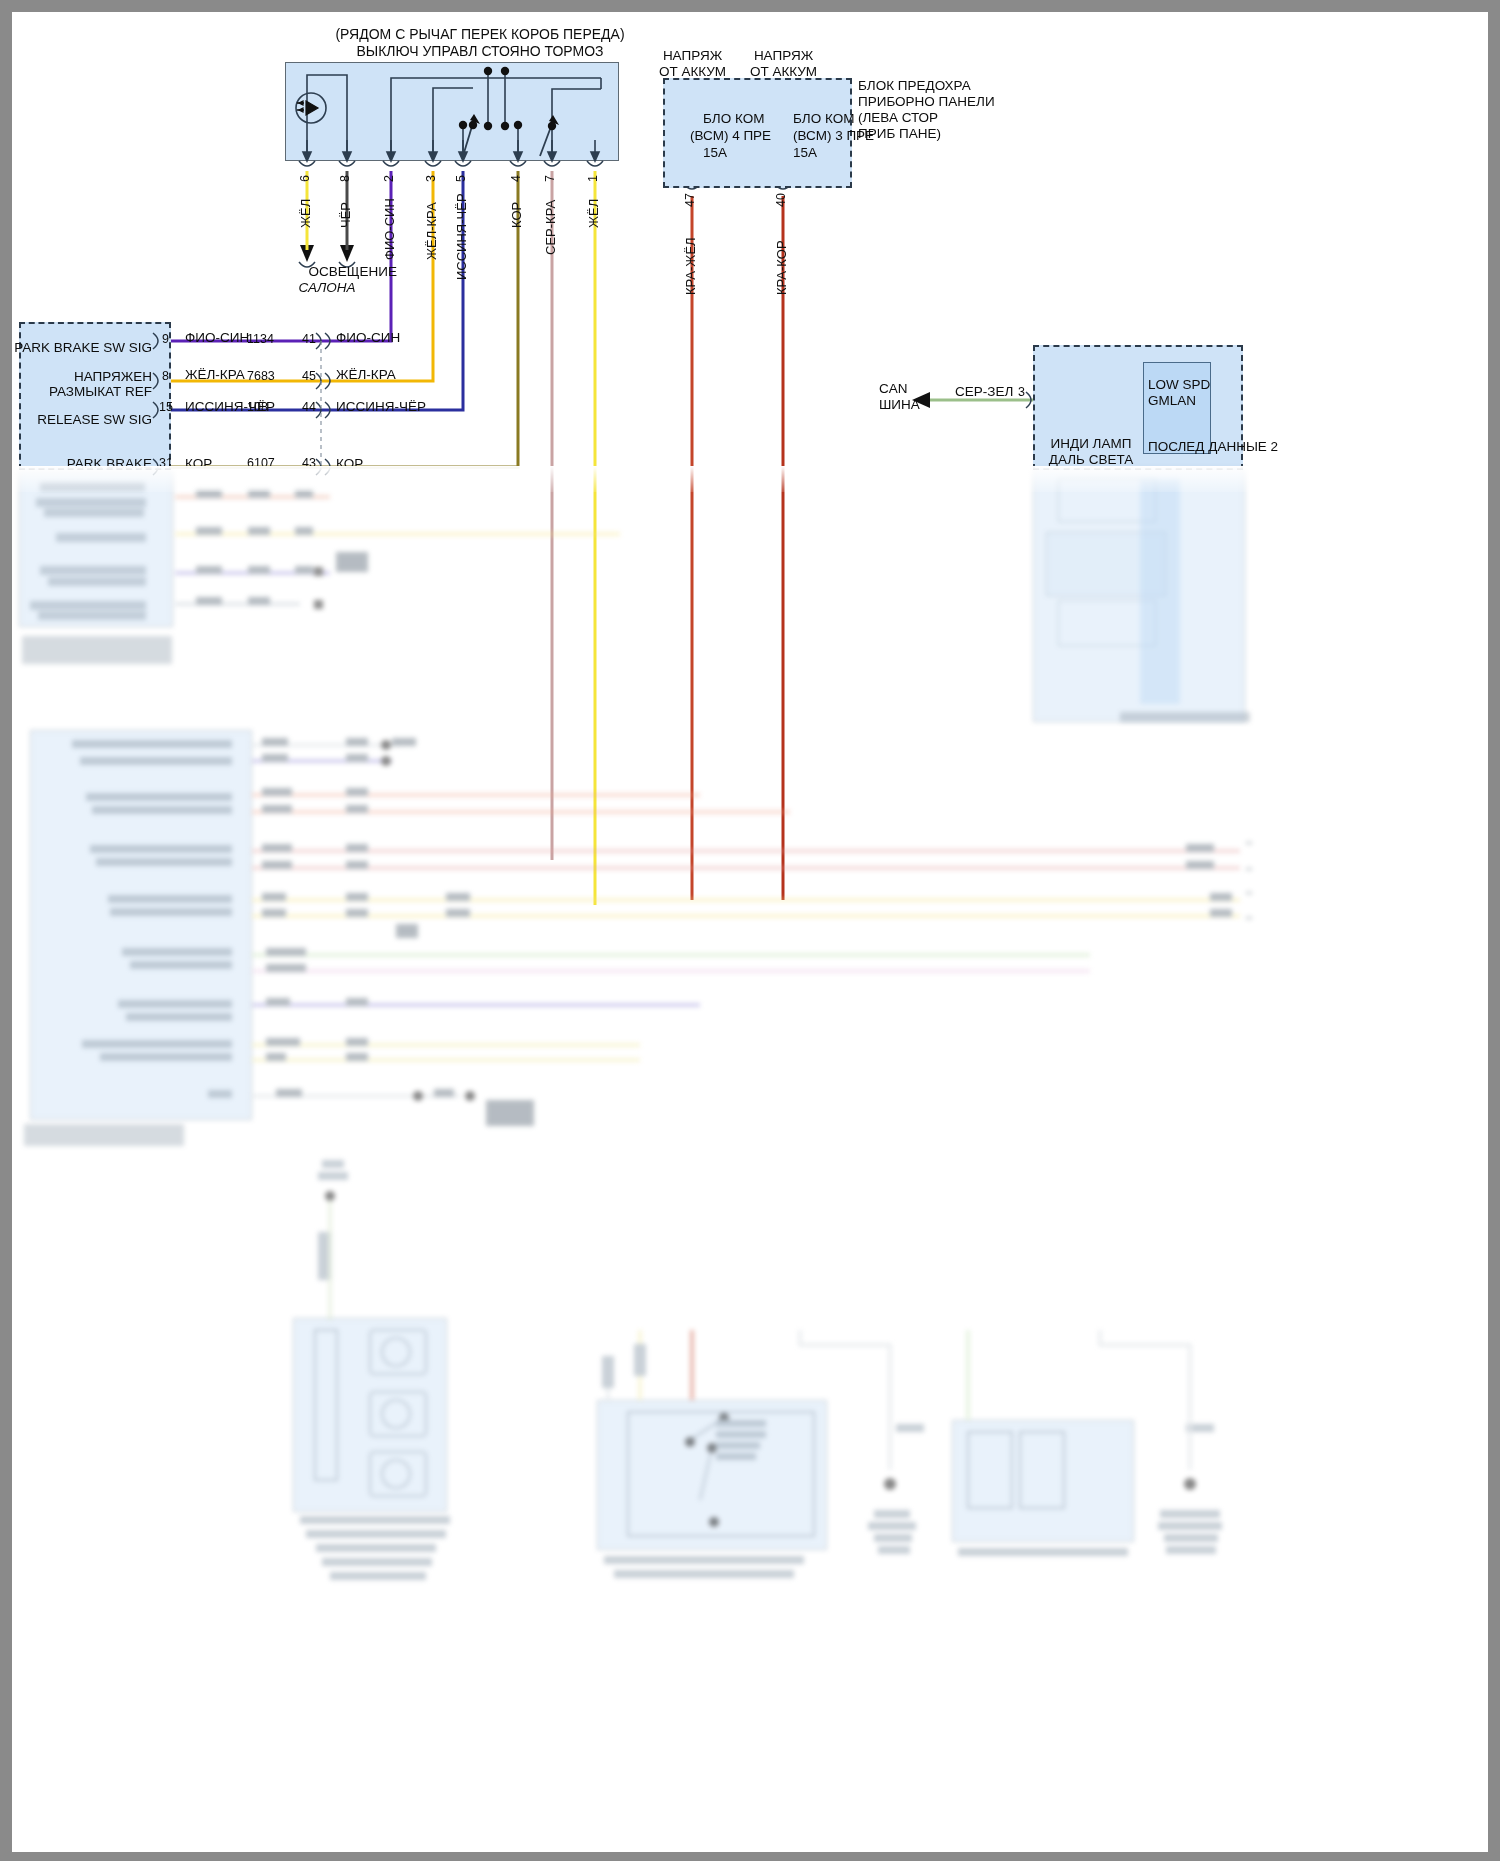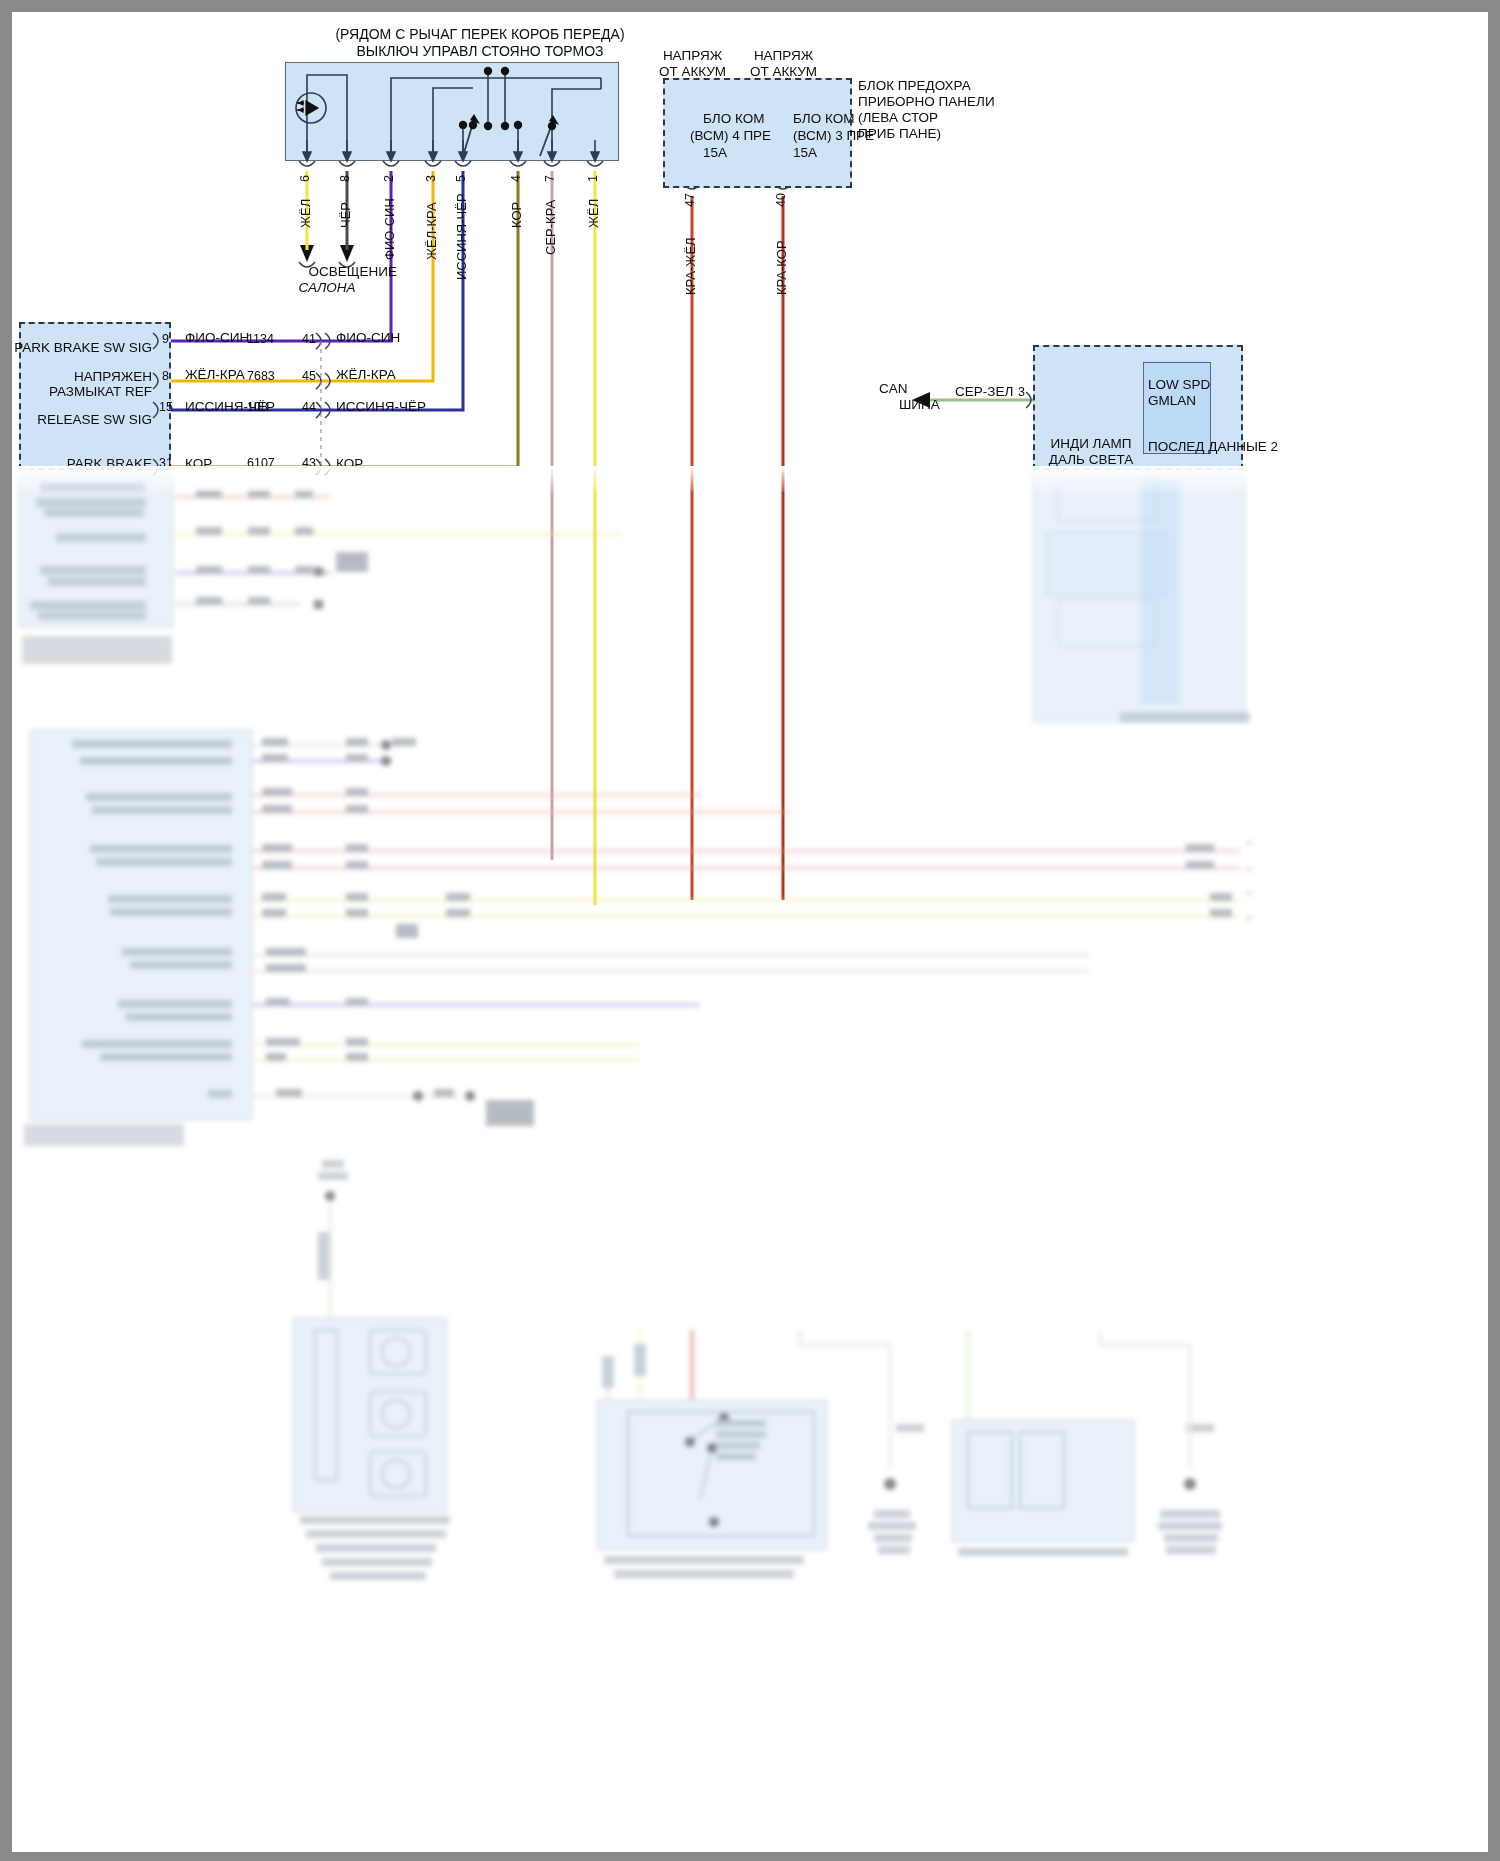--- a/index.html
+++ b/index.html
@@ -276,21 +276,21 @@
       <path d="M316 402 q10 8 0 16"></path>
         <path d="M325 402 q10 8 0 16"></path>
       <path d="M316 459 q10 8 0 16"></path>
         <path d="M325 459 q10 8 0 16"></path>
 
       <path d="M321 341 L321 470" stroke="#8a96a3" stroke-width="1.2" stroke-dasharray="4 4"></path>
     </g>
   </svg>
 
   <div class="lbl" style="left:879px;top:381px;">CAN</div>
-  <div class="lbl" style="left:879px;top:397px;margin-left:20px;">ШИНА</div>
+  <div class="lbl" style="left:879px;top:397px;">ШИНА</div>
   <div class="lbl" style="left:955px;top:384px;">СЕР-ЗЕЛ</div>
   <div class="lbl" style="left:1018px;top:385px;font-size:12.5px;">3</div>
 
   <div class="box-dash" style="left:1033px;top:345px;width:210px;height:125px;"></div>
   <div class="box-solid-blue" style="left:1143px;top:362px;width:68px;height:92px;"></div>
   <div class="lbl" style="left:1148px;top:377px;">LOW SPD</div>
   <div class="lbl" style="left:1148px;top:393px;">GMLAN</div>
   <div class="lbl" style="left:1148px;top:409px;margin-top:30px;">ПОСЛЕД ДАННЫЕ 2</div>
 
   <div class="lbl c" style="left:1030px;top:436px;width:122px;">ИНДИ ЛАМП</div>

